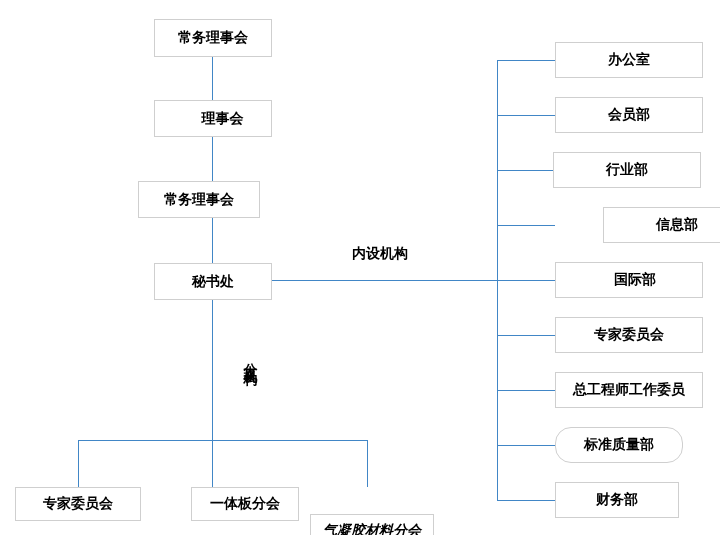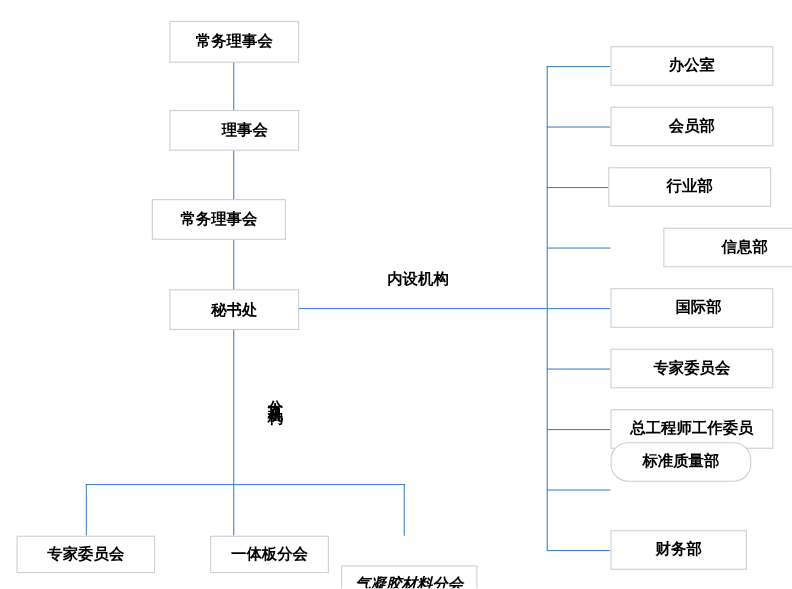--- a/index.html
+++ b/index.html
@@ -88,16 +88,16 @@
   <div class="line hline" style="left:497px; top:445px; width:58px;"></div>
   <div class="line hline" style="left:497px; top:500px; width:58px;"></div>
 
   <div class="box" style="left:555px; top:42px;  width:148px; height:36px;">办公室</div>
   <div class="box" style="left:555px; top:97px;  width:148px; height:36px;">会员部</div>
   <div class="box" style="left:553px; top:152px; width:148px; height:36px;">行业部</div>
   <div class="box" style="left:555px; top:207px; width:148px; height:36px;margin-left:48px;">信息部</div>
   <div class="box" style="left:555px; top:262px; width:148px; height:36px;padding-left:12px;">国际部</div>
   <div class="box" style="left:555px; top:317px; width:148px; height:36px;">专家委员会</div>
   <div class="box" style="left:555px; top:372px; width:148px; height:36px;">总工程师工作委员</div>
-  <div class="box" style="left:555px; top:402px; width:128px; height:36px;border-radius:16px;">标准质量部</div>
+  <div class="box" style="left:555px; top:427px; width:128px; height:36px;border-radius:16px;">标准质量部</div>
   <div class="box" style="left:555px; top:482px; width:124px; height:36px;">财务部</div>
 
 </div>
 
 </body></html>

